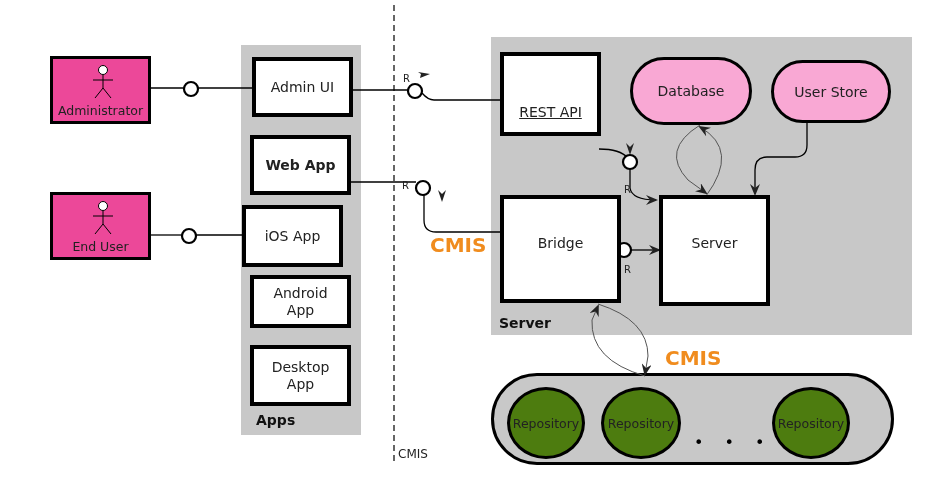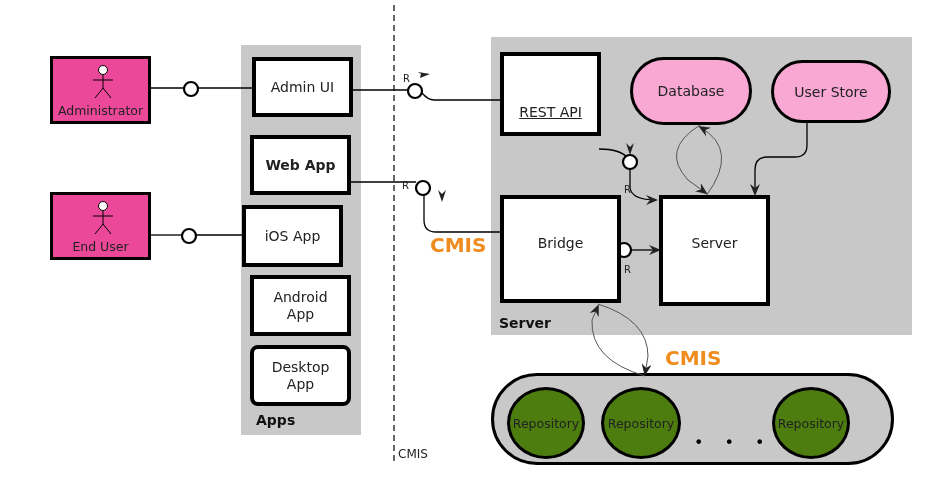--- a/index.html
+++ b/index.html
@@ -94,22 +94,22 @@
     <line x1="5" y1="16" x2="25" y2="16" stroke="#000" stroke-width="1"></line>
     <line x1="15" y1="24" x2="7" y2="34" stroke="#000" stroke-width="1"></line>
     <line x1="15" y1="24" x2="23" y2="34" stroke="#000" stroke-width="1"></line>
   </svg>
   <div class="actor-label">End User</div>
 </div>
 
 <div class="abs box" style="left:252px;top:57px;width:101px;height:60px;">Admin UI</div>
 <div class="abs box" style="left:250px;top:135px;width:101px;height:60px;font-weight:bold;">Web App</div>
 <div class="abs box" style="left:242px;top:205px;width:101px;height:62px;">iOS App</div>
-<div class="abs box" style="left:250px;top:275px;width:101px;height:61px;padding:0 18px;">Android App</div>
-<div class="abs box" style="left:250px;top:345px;width:101px;height:61px;padding:0 18px;border-radius:8px;">Desktop App</div>
+<div class="abs box" style="left:250px;top:275px;width:101px;height:53px;padding:0 18px;">Android App</div>
+<div class="abs box" style="left:250px;top:345px;width:101px;height:61px;padding:0 18px;">Desktop App</div>
 
 <div class="abs box" style="left:500px;top:52px;width:101px;height:84px;align-items:flex-start;padding-top:48px;text-decoration:underline;">
   <span>REST API</span>
 </div>
 <div class="abs box" style="left:500px;top:195px;width:121px;height:108px;align-items:flex-start;padding-top:36px;">
   <span>Bridge</span>
 </div>
 <div class="abs box" style="left:659px;top:195px;width:111px;height:111px;align-items:flex-start;padding-top:36px;">
   <span>Server</span>
 </div>

